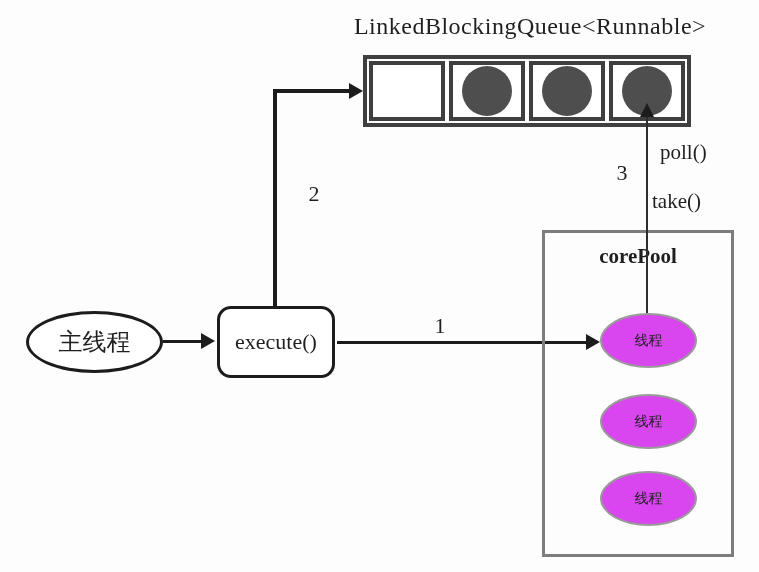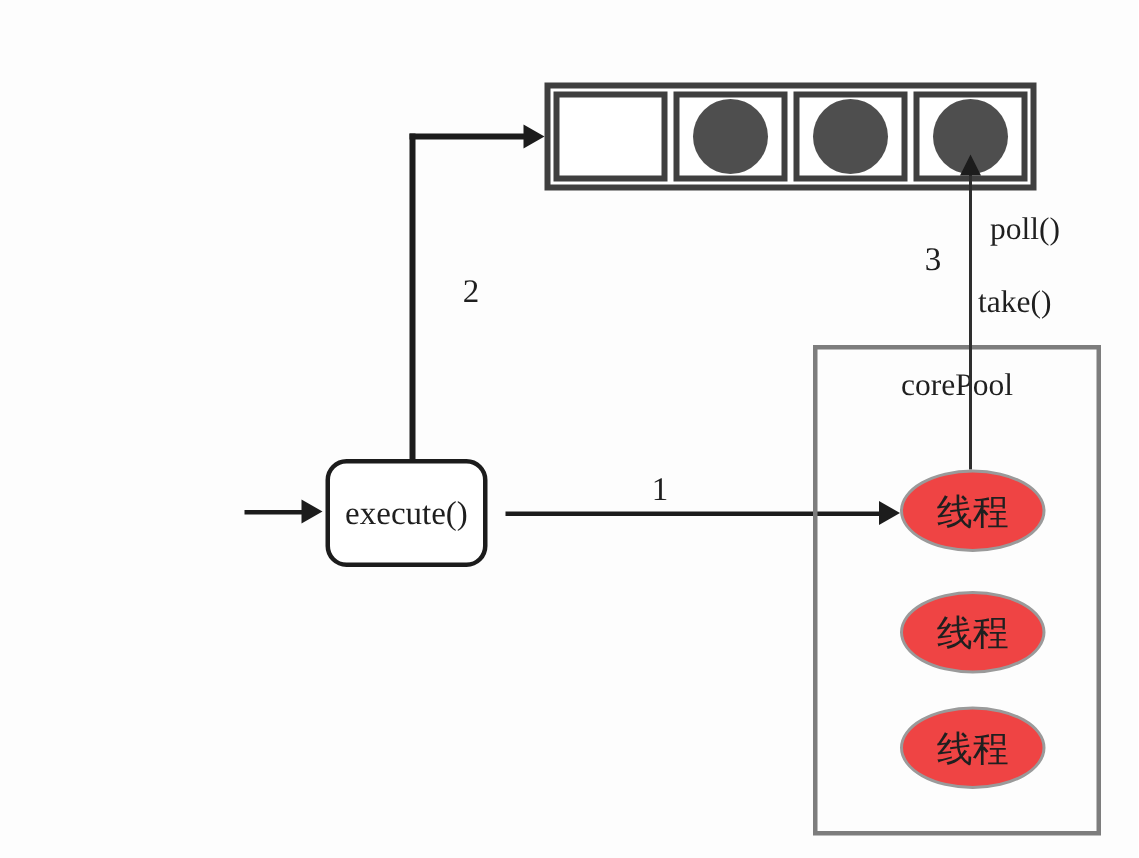--- a/index.html
+++ b/index.html
@@ -83,58 +83,60 @@
     display: flex;
     align-items: center;
     justify-content: center;
   }
   .main-thread {
     left: 26px; top: 311px; width: 137px; height: 62px;
     border: 3px solid var(--line-dark);
     font-size: 24px;
   }
   .execute-box {
-    left: 217px; top: 306px; width: 108px; height: 72px;
+    left: 217px; top: 306px; width: 118px; height: 72px;
     border: 3px solid var(--line-dark);
     border-radius: 14px;
     background: #fff;
     display: flex;
     align-items: center;
     justify-content: center;
     font-size: 22px;
     z-index: 2;
   }
 
   
   .core-pool {
     left: 542px; top: 230px; width: 192px; height: 327px;
     border: 3px solid var(--pool-border);
     background: transparent;
   }
   .core-pool-label {
     left: 542px; top: 244px; width: 192px;
     text-align: center;
     font-size: 21px;
+    font-weight: bold;
   }
   .thread-node {
     left: 600px; width: 97px; height: 55px;
     border: 2px solid var(--thread-border);
-    font-size: 24px;
-    background: #ef4444;
+    font-size: 14px;
+    background: #d946ef;
   }
 
   
   .num-label { font-size: 22px; text-align: center; }
   .method-label { font-size: 21px; text-align: right; }
 </style>
 </head>
 <body>
 
 <div class="canvas">
 
+  <div class="abs diagram-title">LinkedBlockingQueue&lt;Runnable&gt;</div>
 
   <div class="abs queue">
     <div class="queue-cell empty">
       
     </div>
     <div class="queue-cell">
       <div class="task-circle"></div>
     </div>
     <div class="queue-cell">
       <div class="task-circle"></div>
@@ -144,20 +146,23 @@
     </div>
   </div>
 
   <div>
     <div class="abs line" style="left:273px; top:89px; width:4px; height:219px;"></div>
     <div class="abs line" style="left:273px; top:89px; width:78px; height:4px;"></div>
     <div class="abs arrowhead-right" style="left:349px; top:83px;"></div>
     <div class="abs num-label" style="left:296px; top:181px; width:36px;">2</div>
   </div>
 
+  <div class="abs ellipse-node main-thread">
+    <span>主线程</span>
+  </div>
 
   <div>
     <div class="abs line" style="left:163px; top:340px; width:40px; height:3px;"></div>
     <div class="abs arrowhead-right" style="left:201px; top:333px;"></div>
   </div>
 
   <div class="abs execute-box">
     <span>execute()</span>
   </div>
 

